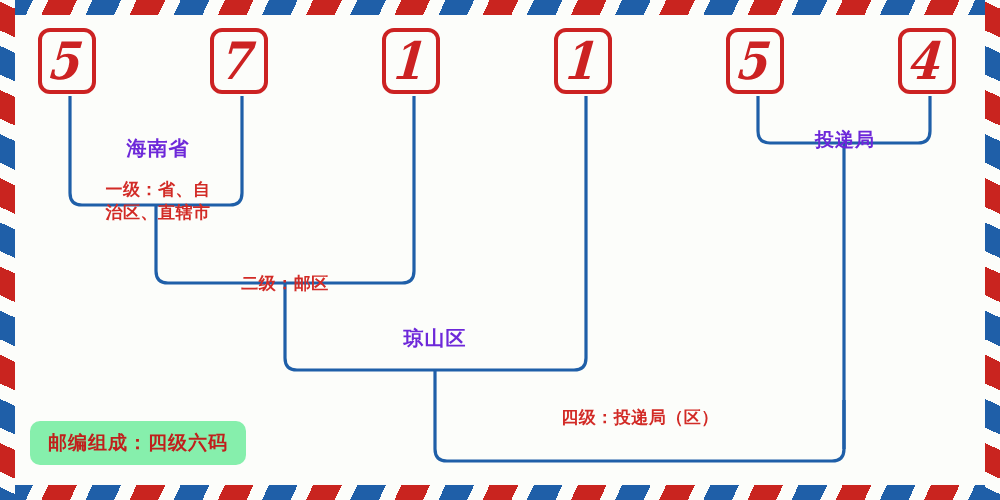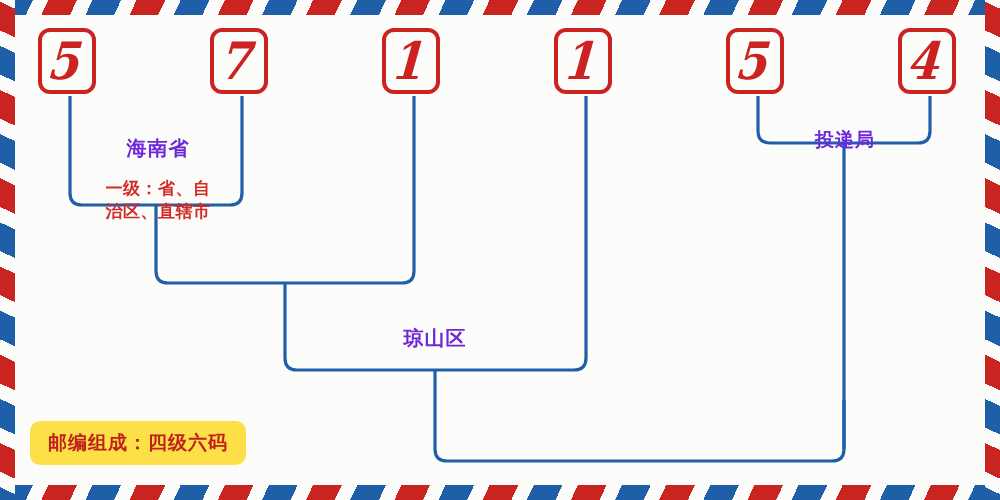--- a/index.html
+++ b/index.html
@@ -81,40 +81,40 @@
     display:block;
     color:#6d28d9;
     font-family:"Liberation Serif","DejaVu Serif",serif;
     font-weight:700;
     font-size:20px;
     letter-spacing:1px;
   }
   .lbl .sub{
     display:block;
     color:#d22b26;
-    font-family:Liberation Mono, monospace;
+    font-family:Liberation Serif, serif;
     font-weight:700;
     font-size:17px;
     letter-spacing:0.5px;
   }
 
   
   #lbl-l1{left:78px;top:116px;width:160px;}
   #lbl-l1 .sub{font-size:17px;line-height:1.3;}
   #lbl-l2{left:185px;top:254px;width:200px;}
   #lbl-l3{left:300px;top:306px;width:270px;text-align:center;}
   #lbl-l4{left:470px;top:388px;width:340px;}
   #lbl-l5{left:760px;top:108px;width:170px;}
   #lbl-l5 .ttl{font-size:19px;font-family:Liberation Serif, serif;}
 
   
   #badge{
     position:absolute;left:30px;top:421px;
     padding:9px 18px;
-    background:#fde047;
+    background:#86efac;
     border-radius:10px;
     z-index:30;
     color:#c0201c;
     font-family:"Liberation Serif","DejaVu Serif",serif;
     font-weight:700;
     font-size:19px;
     letter-spacing:1px;
     white-space:nowrap;
   }
 </style>
@@ -173,26 +173,30 @@
   <div class="digit-box" style="left:898px;top:28px;">
     <span class="digit-glyph">4</span>
   </div>
 
   <div class="lbl" id="lbl-l1">
     <span class="ttl">海南省</span>
     <span class="sub">一级：省、自
 治区、直辖市</span>
   </div>
 
+  <div class="lbl" id="lbl-l2">
+    <span class="sub">二级：邮区</span>
+  </div>
 
   <div class="lbl" id="lbl-l3">
     <span class="ttl">琼山区</span>
   </div>
 
   <div class="lbl" id="lbl-l4">
+    <span class="sub">四级：投递局（区）</span>
   </div>
 
   <div class="lbl" id="lbl-l5">
     <span class="ttl">投递局</span>
   </div>
 
   <div id="badge">邮编组成：四级六码</div>
 
 </div>
 

